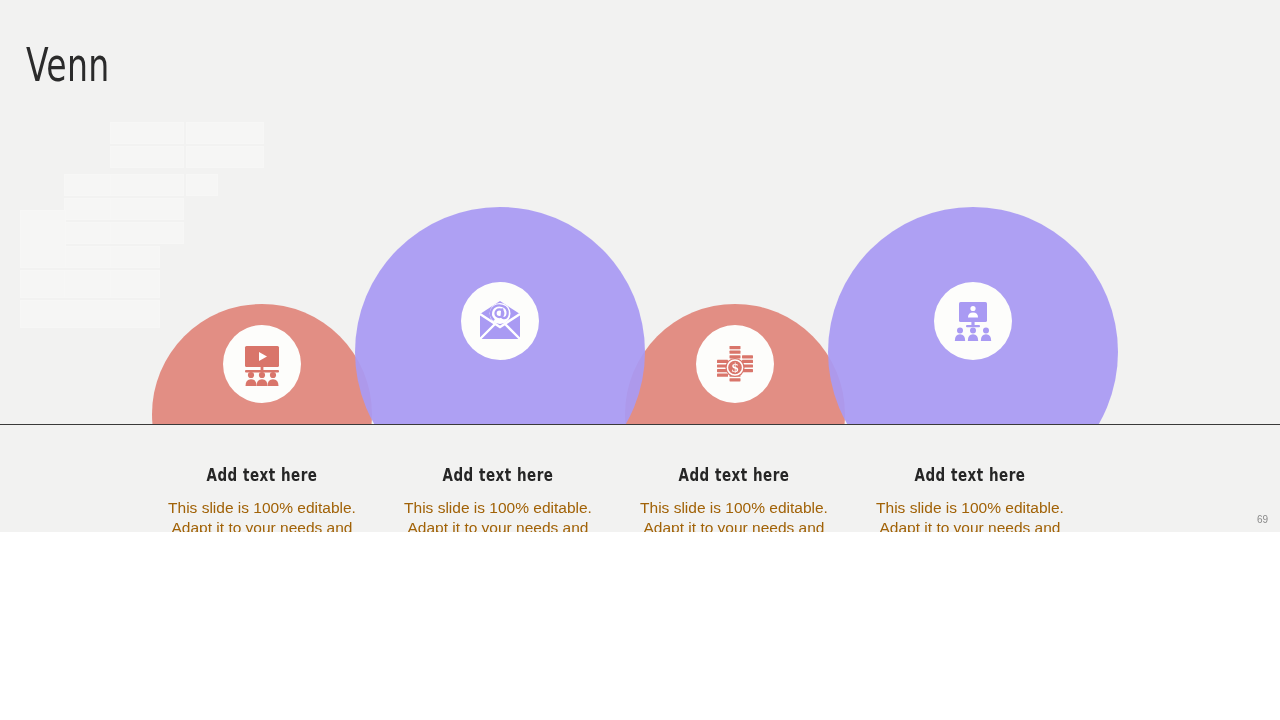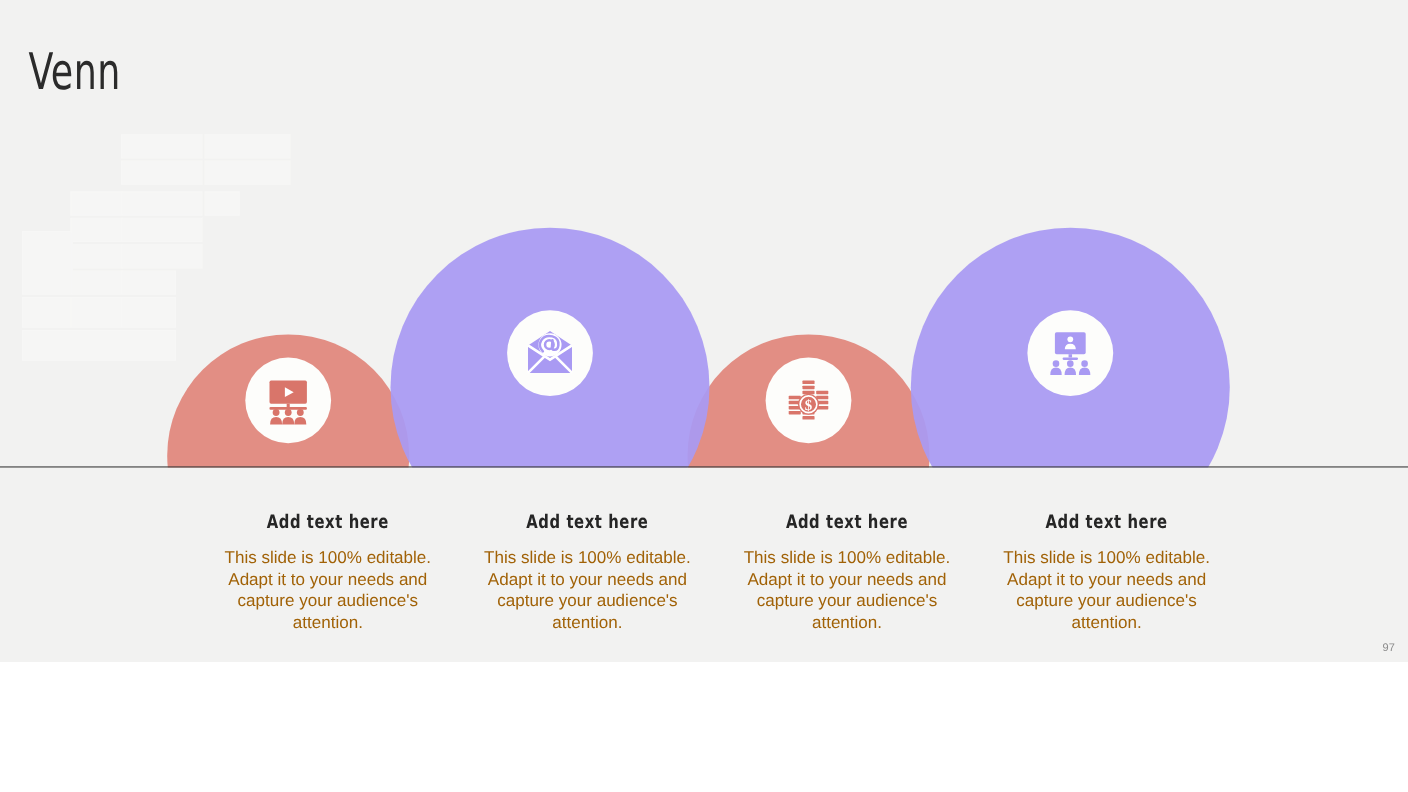--- a/index.html
+++ b/index.html
@@ -6,21 +6,21 @@
     margin: 0;
     padding: 0;
     background: #ffffff;
   }
   body {
     font-family: "Liberation Sans", sans-serif;
   }
   .slide {
     position: relative;
     width: 1280px;
-    height: 602px;
+    height: 532px;
     background: #f2f2f1;
     overflow: hidden;
   }
 
   
   .watermark {
     position: absolute;
     left: 14px;
     top: 122px;
     width: 262px;
@@ -92,21 +92,20 @@
     justify-content: center;
   }
   .icon-badge svg { display: block; }
 
   
   .col {
     position: absolute;
     top: 465px;
     width: 200px;
     text-align: center;
-    margin-left: 36px;
   }
   .col-head {
     font-family: "Liberation Sans Narrow", "DejaVu Sans Condensed", "Liberation Sans", sans-serif;
     font-stretch: condensed;
     font-weight: bold;
     font-size: 17px;
     color: #262626;
     letter-spacing: 0.6px;
     transform: scaleX(0.88);
     margin-bottom: 13px;
@@ -245,15 +244,15 @@
   <div class="col" style="left:634px;">
     <div class="col-head">Add text here</div>
     <div class="col-body">This slide is 100% editable. Adapt it to your needs and capture your audience's attention.</div>
   </div>
 
   <div class="col" style="left:870px;">
     <div class="col-head">Add text here</div>
     <div class="col-body">This slide is 100% editable. Adapt it to your needs and capture your audience's attention.</div>
   </div>
 
-  <div class="page-num">97</div>
+  <div class="page-num">69</div>
 
 </div>
 
 </body></html>

